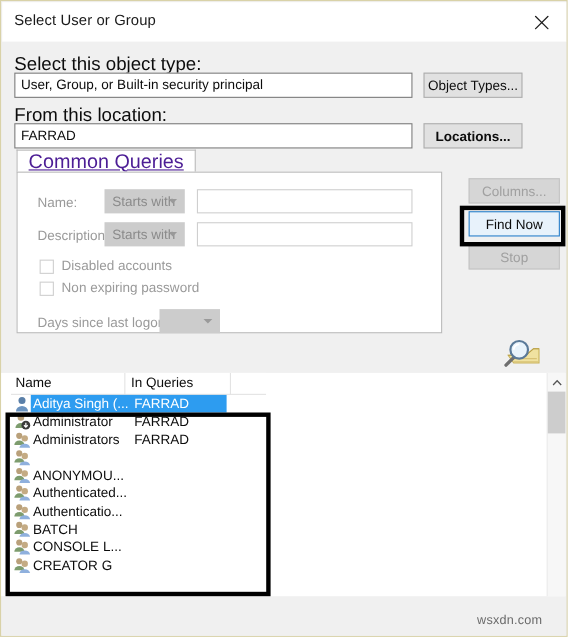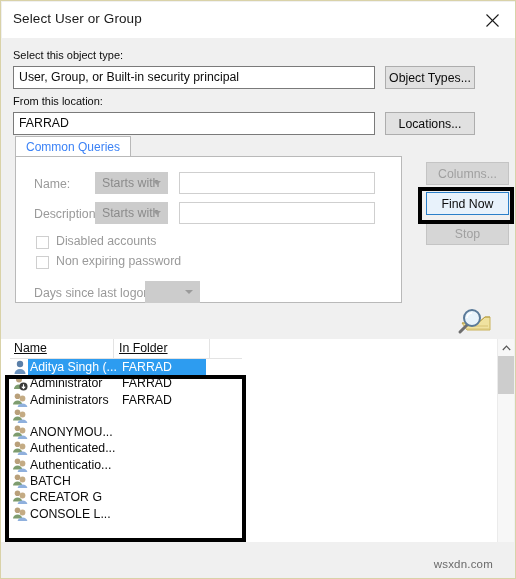--- a/index.html
+++ b/index.html
@@ -60,21 +60,21 @@
     position: absolute;
     left: 1px;
     top: 37px;
     width: 513px;
     height: 541px;
     background: #f0f0f0;
   }
 
   .lbl {
     position: absolute;
-    font-size: 11px;
+    font-size: 17px;
     color: #0c0c0c;
     white-space: nowrap;
   }
 
   .textbox {
     position: absolute;
     box-sizing: border-box;
     background: #ffffff;
     border: 1px solid #7a7a7a;
     font-size: 12.3px;
@@ -118,25 +118,26 @@
   .tab {
     position: absolute;
     left: 0;
     top: 0;
     height: 21px;
     padding: 0 10px;
     box-sizing: border-box;
     background: #ffffff;
     border: 1px solid #b9b9b9;
     border-bottom: none;
-    font-size: 12px;
-    color: #3b82f6;
+    font-size: 18px;
+    color: #4c1d95;
     display: flex;
     align-items: center;
     cursor: default;
+    text-decoration: underline;
   }
   .tabpanel {
     position: absolute;
     left: 0;
     top: 20px;
     width: 387px;
     height: 147px;
     box-sizing: border-box;
     background: #ffffff;
     border: 1px solid #b9b9b9;
@@ -235,21 +236,20 @@
     background: #ffffff;
     border-bottom: 1px solid #e3e3e3;
     box-sizing: border-box;
   }
   .lv-col {
     position: absolute;
     top: 2px;
     font-size: 12.3px;
     color: #0c0c0c;
     white-space: nowrap;
-    text-decoration: underline;
   }
   .lv-colsep {
     position: absolute;
     top: 0;
     width: 1px;
     height: 20px;
     background: #e3e3e3;
   }
   .lv-rows {
     position: absolute;
@@ -367,21 +367,21 @@
   </div>
 
   <div class="body-area">
 
     <div class="lbl" style="left:11px; top:11px;">Select this object type:</div>
     <div class="textbox" style="left:11px; top:28px; width:362px; height:23px;">User, Group, or Built-in security principal</div>
     <div class="btn" style="left:383px; top:28px; width:90px; height:23px;">Object Types...</div>
 
     <div class="lbl" style="left:11px; top:57px;">From this location:</div>
     <div class="textbox" style="left:11px; top:74px; width:362px; height:23px;">FARRAD</div>
-    <div class="btn" style="left:383px; top:74px; width:90px; height:23px;">Locations...</div>
+    <div class="btn" style="left:383px; top:74px; width:90px; height:23px;font-weight:bold;">Locations...</div>
 
     <div class="tabstrip">
       <div class="tab">Common Queries</div>
       <div class="tabpanel">
 
         <div class="dim-lbl" style="left:18px; top:20px;">Name:</div>
         <div class="combo" style="left:79px; top:15px; width:73px; height:22px;">
           <span>Starts with</span>
           <span class="arrow"></span>
         </div>
@@ -431,21 +431,21 @@
     <div class="lbl" style="left:11px; top:325px;">Search results:</div>
 
   </div>
 
   <div class="results-wrap">
     <div class="listview">
 
       <div class="lv-header">
         <div class="lv-col" style="left:4px;">Name</div>
         <div class="lv-colsep" style="left:103px;"></div>
-        <div class="lv-col" style="left:109px;">In Folder</div>
+        <div class="lv-col" style="left:109px;">In Queries</div>
         <div class="lv-colsep" style="left:199px;"></div>
       </div>
 
       <div class="lv-rows" id="lv-rows">
           <div class="lv-row selected">
             <div class="selbar"></div>
             <span class="ico"><svg width="16" height="16" viewBox="0 0 16 16">
                 <circle cx="8" cy="5" r="3.2" fill="#5a7fa8"></circle>
                 <path d="M2.5 15 a5.5 5 0 0 1 11 0 z" fill="#6b93bf"></path>
               </svg></span>
@@ -516,30 +516,30 @@
               </svg></span>
             <span class="nm">BATCH</span>
           </div>
           <div class="lv-row">
             <span class="ico"><svg width="16" height="16" viewBox="0 0 16 16">
                 <circle cx="5.5" cy="4.2" r="2.8" fill="#b9a07a"></circle>
                 <path d="M1 12.5 a4.6 4 0 0 1 9.2 0 z" fill="#7d9c6e"></path>
                 <circle cx="10.5" cy="6.5" r="2.9" fill="#c4ab84"></circle>
                 <path d="M5.6 15 a5 4.4 0 0 1 9.8 0 z" fill="#8fb0dd"></path>
               </svg></span>
+            <span class="nm">CONSOLE L...</span>
+          </div>
+          <div class="lv-row">
+            <span class="ico"><svg width="16" height="16" viewBox="0 0 16 16">
+                <circle cx="5.5" cy="4.2" r="2.8" fill="#b9a07a"></circle>
+                <path d="M1 12.5 a4.6 4 0 0 1 9.2 0 z" fill="#7d9c6e"></path>
+                <circle cx="10.5" cy="6.5" r="2.9" fill="#c4ab84"></circle>
+                <path d="M5.6 15 a5 4.4 0 0 1 9.8 0 z" fill="#8fb0dd"></path>
+              </svg></span>
             <span class="nm">CREATOR G</span>
-          </div>
-          <div class="lv-row">
-            <span class="ico"><svg width="16" height="16" viewBox="0 0 16 16">
-                <circle cx="5.5" cy="4.2" r="2.8" fill="#b9a07a"></circle>
-                <path d="M1 12.5 a4.6 4 0 0 1 9.2 0 z" fill="#7d9c6e"></path>
-                <circle cx="10.5" cy="6.5" r="2.9" fill="#c4ab84"></circle>
-                <path d="M5.6 15 a5 4.4 0 0 1 9.8 0 z" fill="#8fb0dd"></path>
-              </svg></span>
-            <span class="nm">CONSOLE L...</span>
           </div>
         </div>
     </div>
 
     <div class="annot-list" style="top:36px; left:4px; width:241px; height:167px;"></div>
   </div>
 
   <div class="annot-findnow"></div>
 
   <div class="scrollbar">

